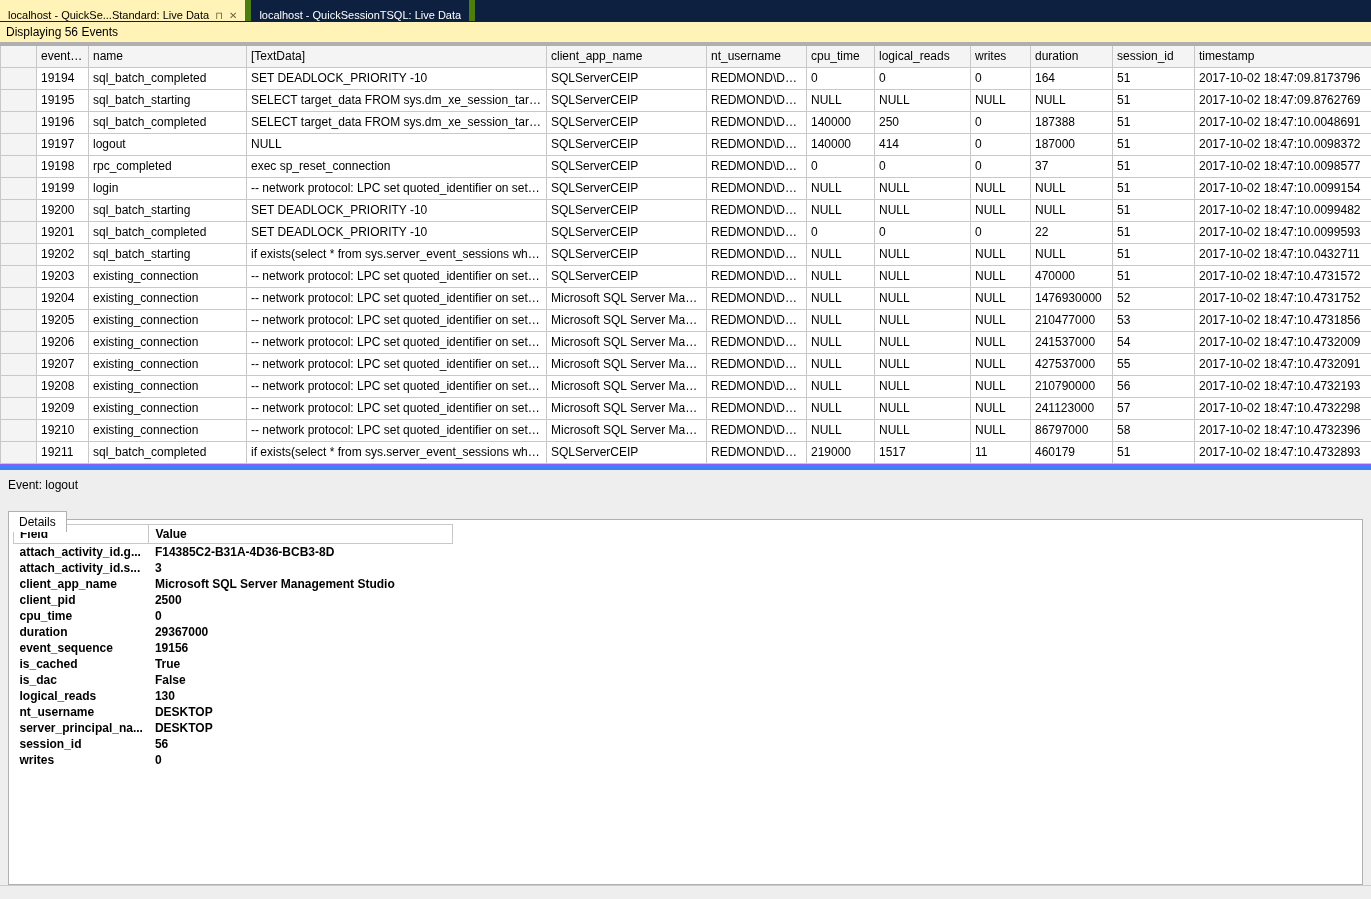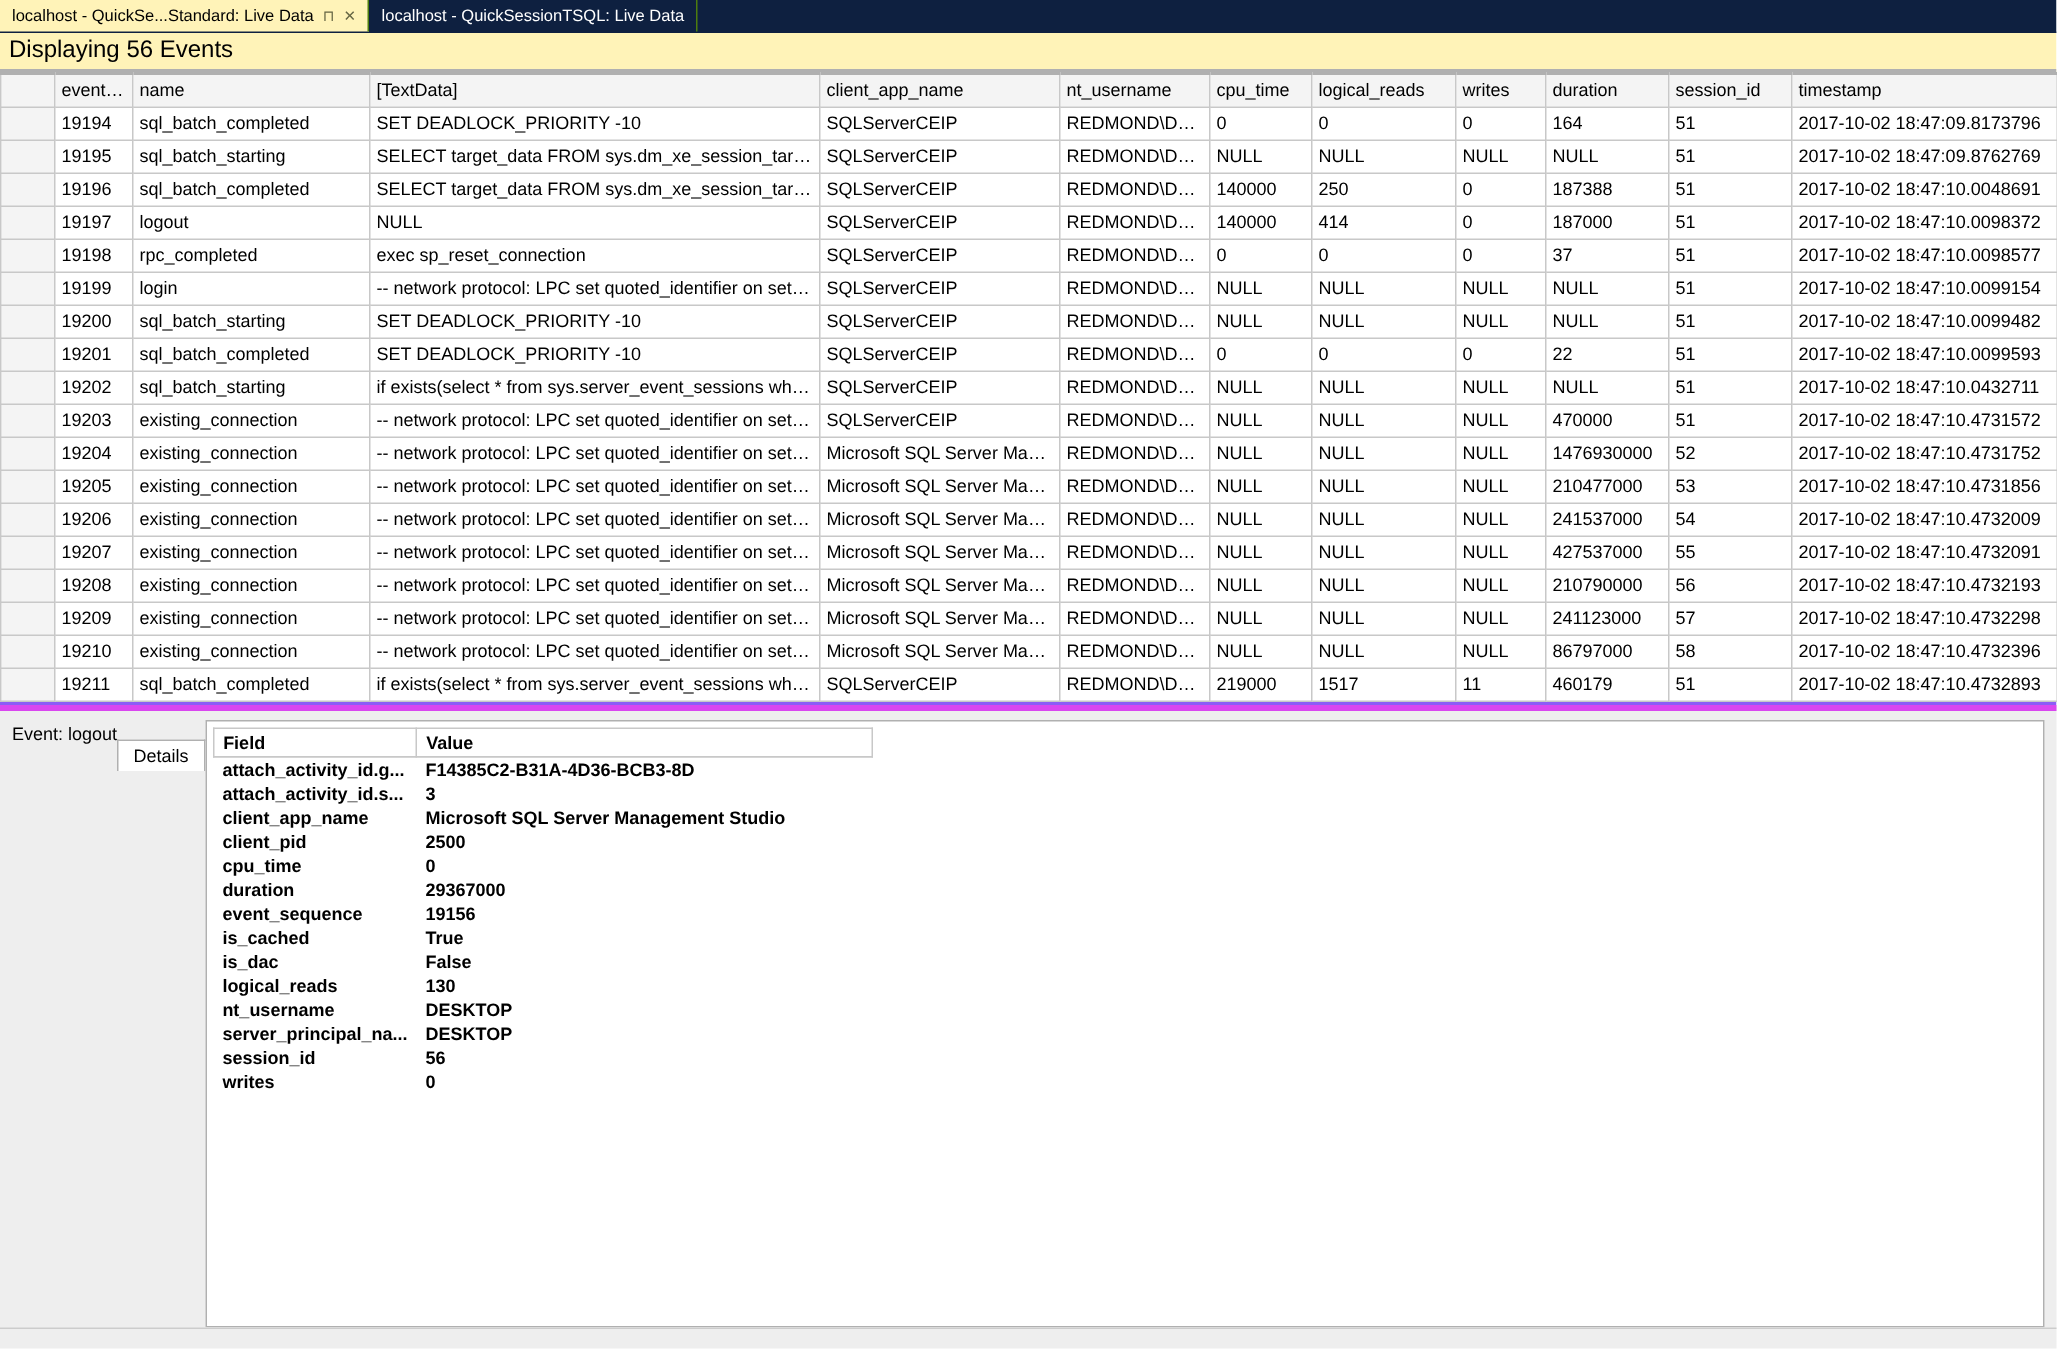--- a/index.html
+++ b/index.html
@@ -16,44 +16,44 @@
   }
   .tabbar {
     background: #0e2040;
     height: 22px;
     display: flex;
     align-items: stretch;
     border-bottom: 1px solid #0e2040;
   }
   .tab {
     display: flex;
-    align-items: center;
+    align-items: flex-end;
     padding: 0 8px;
     font-size: 11px;
     color: #fff;
     background: #0e2040;
-    border-right: 1px solid #4d7c0f;
+    border-right: 6px solid #4d7c0f;
     cursor: pointer;
     gap: 6px;
     white-space: nowrap;
   }
   .tab.active {
     background: #fff3b8;
     color: #000;
   }
   .tab .pin, .tab .close {
     font-size: 10px;
     color: #664;
     cursor: pointer;
   }
   .summary {
     background: #fff3b8;
     border-bottom: 2px solid #b0b0b0;
     padding: 3px 6px;
-    font-size: 16px;
+    font-size: 12px;
   }
   .grid-wrap {
     overflow: auto;
     border-bottom: 2px solid #8b5cf6;
     flex: 0 0 auto;
   }
   table.grid {
     border-collapse: collapse;
     width: 100%;
     table-layout: fixed;
@@ -84,22 +84,23 @@
   .col-writes { width: 60px; }
   .col-dur    { width: 82px; }
   .col-sess   { width: 82px; }
   .col-ts     { width: 177px; }
   td.num { text-align: right; }
   tr.datarow td:first-child { background:#f4f4f4; }
   .detail-area {
     flex: 1 1 auto;
     background: #eee;
     padding: 6px 8px 0 8px;
-    border-top: 4px solid #d946ef;
+    border-top: 4px solid #3b82f6;
     display: flex;
+    flex-direction: column;
     overflow: hidden;
   }
   .event-label { font-size: 12px; padding: 2px 0 6px 0; }
   .detail-tab {
     display: inline-block;
     background: #fff;
     border: 1px solid #b0b0b0;
     border-bottom: none;
     padding: 3px 10px;
     font-size: 12px;

